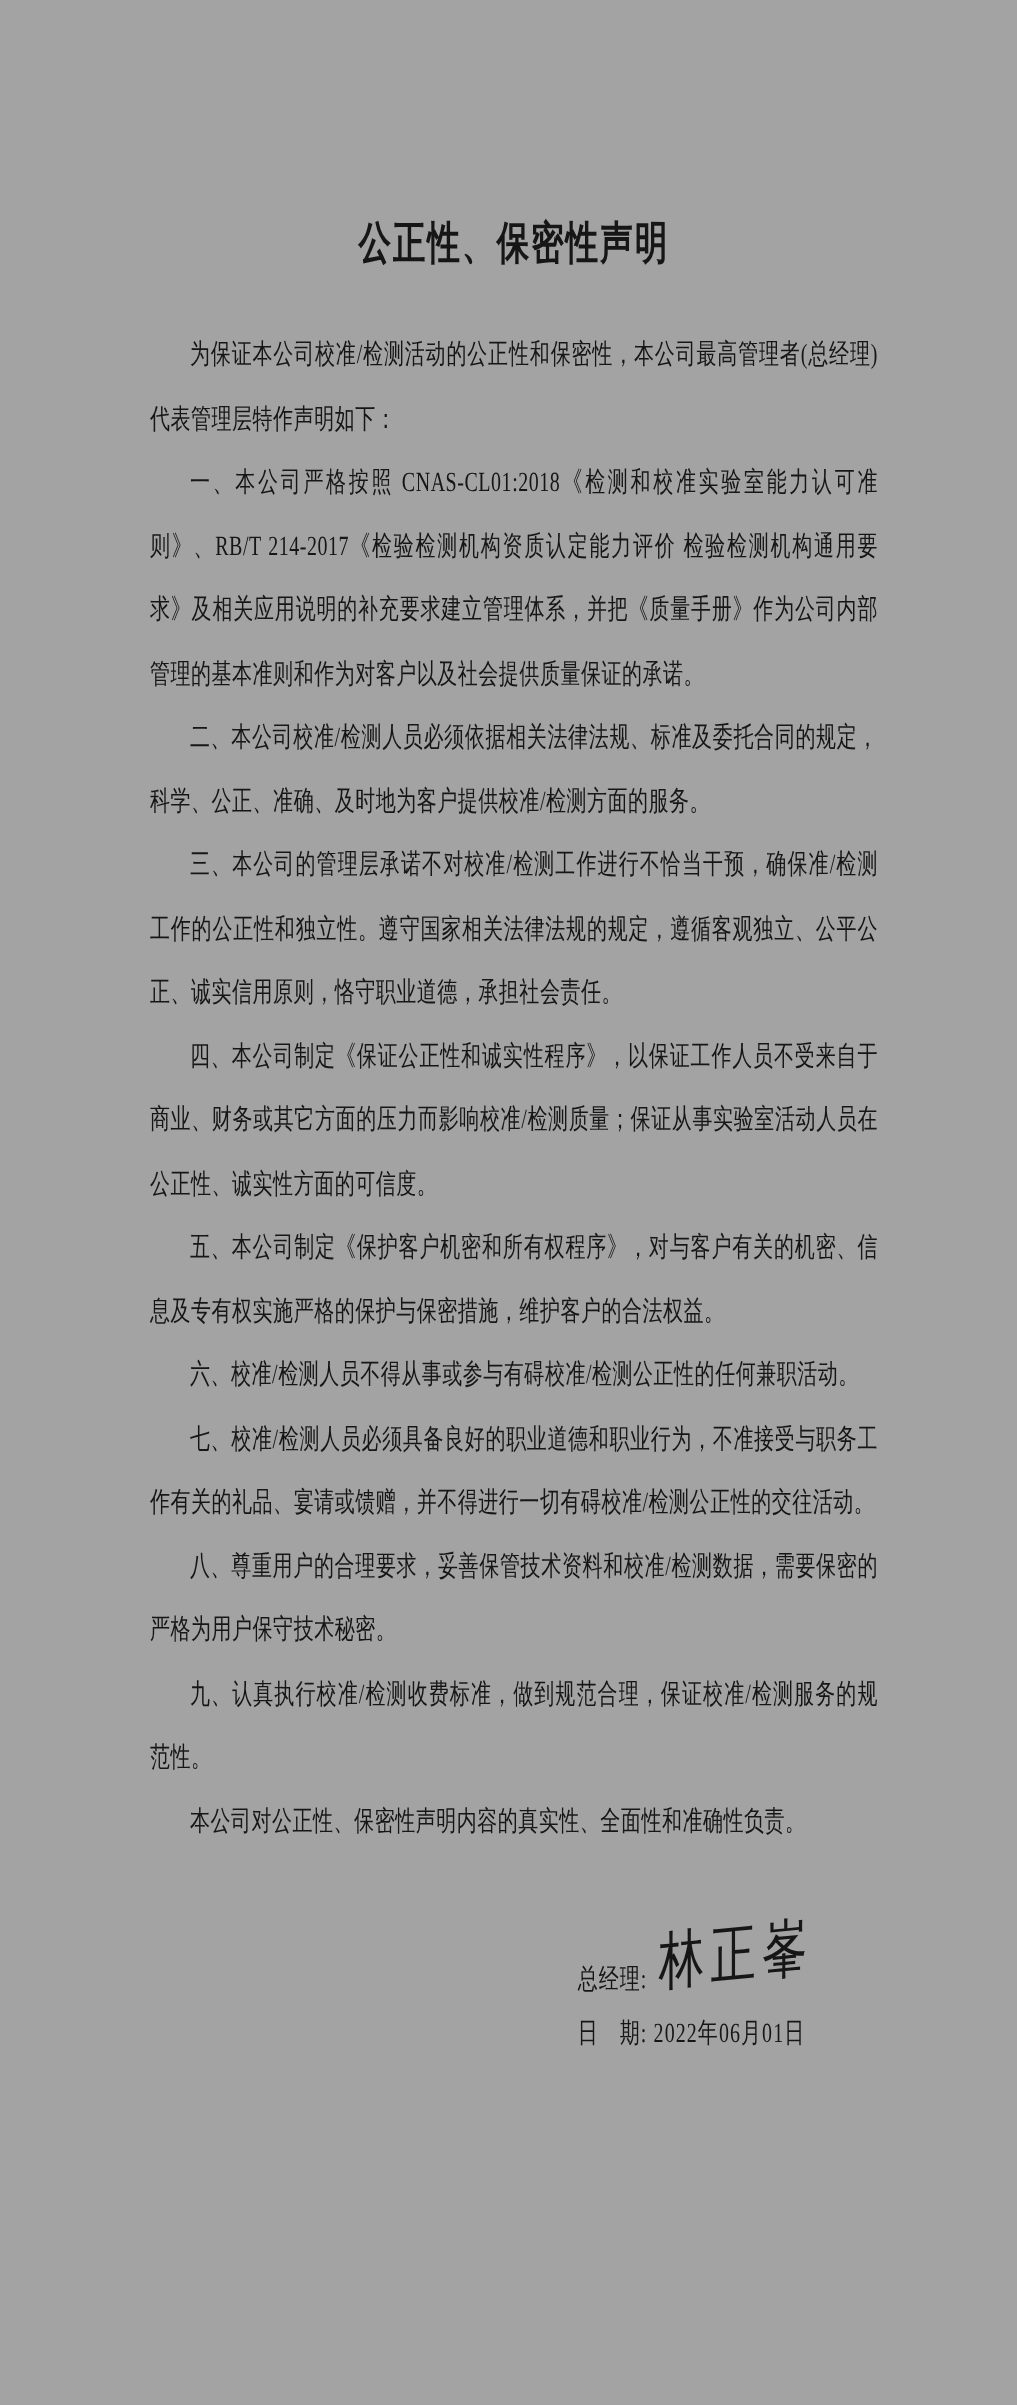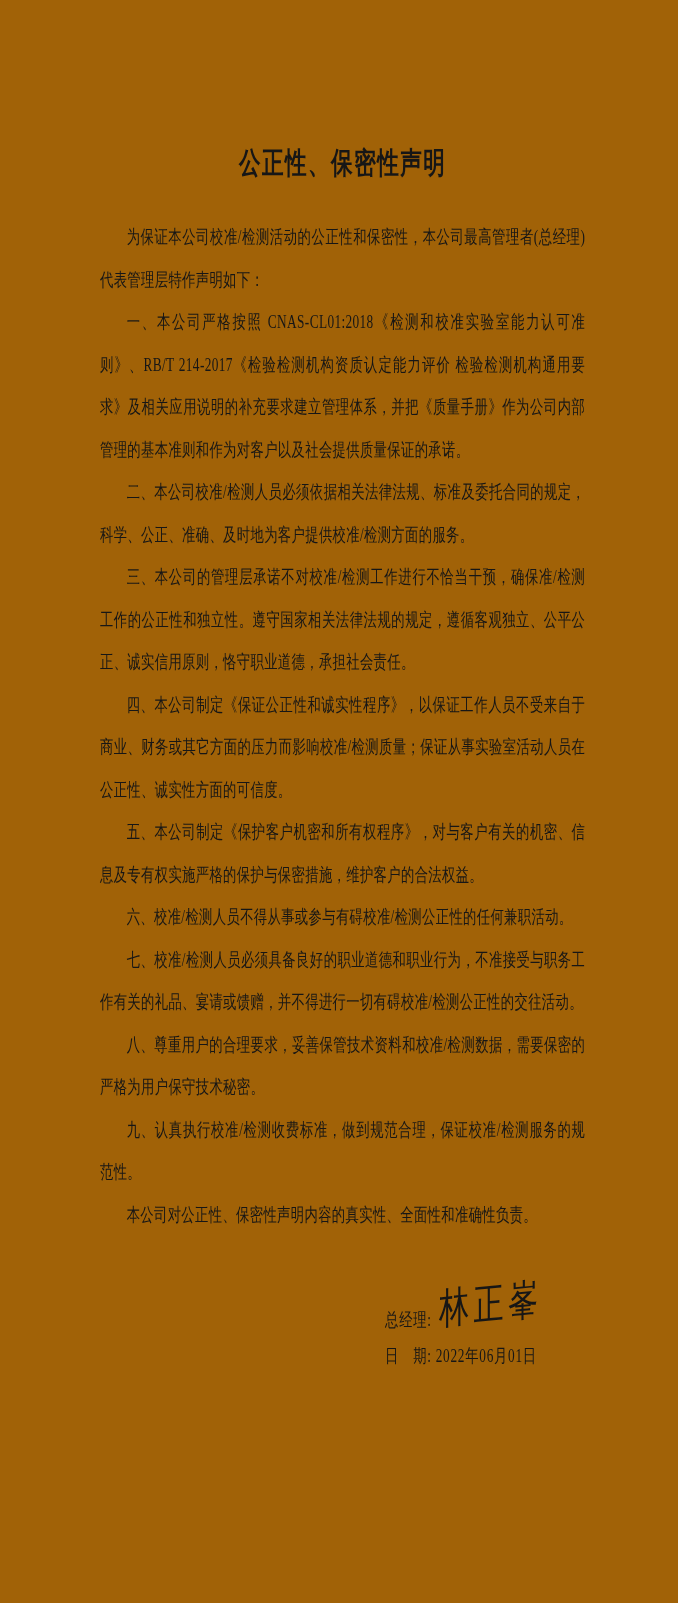--- a/index.html
+++ b/index.html
@@ -4,21 +4,21 @@
 <style>
   html, body {
     margin: 0;
     padding: 0;
     background: #ffffff;
   }
   .page {
     position: relative;
     width: 678px;
     height: 1603px;
-    background: #a16207;
+    background: #a3a3a3;
     overflow: hidden;
     color: #161616;
     font-family: "Liberation Serif", "DejaVu Serif", serif;
   }
   
   .scale-wrap {
     position: absolute;
     left: 100px;
     top: 146px;
     width: 674px;

